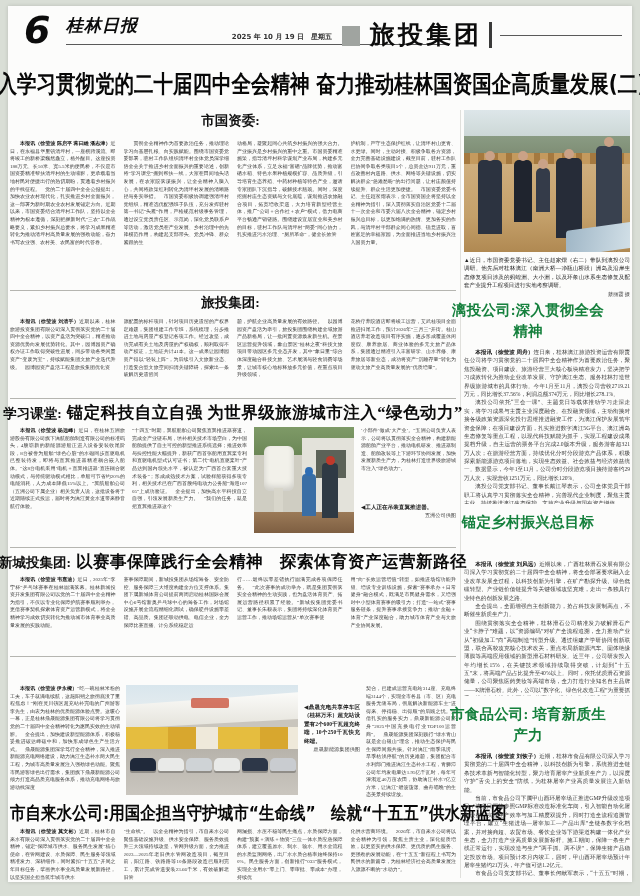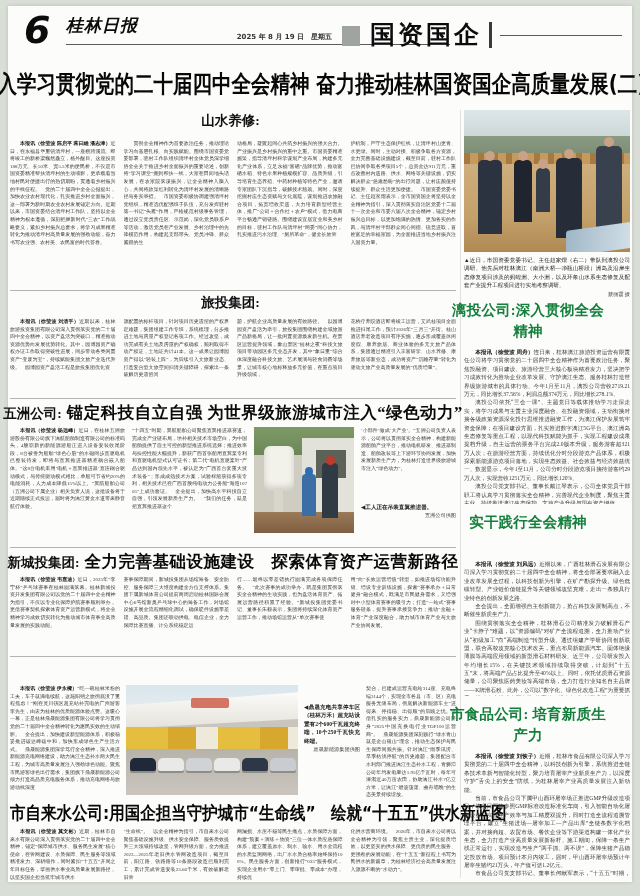--- a/index.html
+++ b/index.html
@@ -88,35 +88,35 @@
 </head>
 <body>
 
 <div class="page">
   <div class="sheet"></div>
 
   <div class="masthead">
     <div class="pagenum">6</div>
     <div class="paperlogo">桂林日报</div>
     <div class="mast-rule"></div>
-    <div class="mast-date"><span>2025 年 8 月 19 日</span>　<span>星期五</span></div>
+    <div class="mast-date"><span>2025 年 10 月 19 日</span>　<span>星期五</span></div>
     <div class="sec-sq"></div>
-    <div class="section-name">国资国企</div>
+    <div class="section-name">旅投集团</div>
     <div class="sec-bar"></div>
     <div class="sec-rule"></div>
   </div>
 
   <div class="banner">
     <span>深入学习贯彻党的二十届四中全会精神 奋力推动桂林国资国企高质量发展(二)</span>
   </div>
 
   <div class="vdiv"></div>
 
   <div style="position:absolute;left:10px;top:112px;width:446px;" class="art-head">
-    <span class="pre">山水养修:</span>
+    <span class="pre">市国资委:</span>
   </div>
   <div class="cols" style="position:absolute;left:10px;top:140px;width:446px;height:146px;">
     <div class="col">
         <p><span class="byl">本报讯（徐莹波 陈启平 蒋曰雄 潘志津）</span><span>近日，在永福县堡里镇清坪村，一座横跨溪流、即将竣工的新桥梁巍然矗立，格外醒目。这座投资188万元、长50米、宽5.5米的便民桥，不仅是市国资委精准帮扶清坪村的生动缩影，更承载着当地村民对便捷出行的热切期盼，贯通着乡村振兴的干线征程。　党的二十届四中全会公报提出，加快农业农村现代化，扎实推进乡村全面振兴，这一部署为新时期农业农村发展锚定方向。近期以来，市国资委结合清坪村工作队，坚持以全会精神为根本遵循，深刻把握新时代“三农”工作战略要义，紧扣乡村振兴总要求，将学习成果精准转化为推动清坪村高质量发展的强劲动能，奋力书写农业强、农村美、农民富的时代答卷。</span></p>
       </div>
     <div class="col">
         <p>贯彻全会精神作为首要政治任务，推动理论学习向基层扎根、向实践赋能。围绕市国资委党委部署，驻村工作队组织清坪村全体党员深学细悟全会关于推进乡村全面振兴的重要论述，创新将“学习课堂”搬到帮扶一线，大家在田间地头话发展，在农家院落谋振兴，让全会精神入脑入心，共同将政策红利转化为清坪村发展的清晰路径与务实举措。　市国资委积极协调建强清坪村党组织，精准选优配强班子队伍，充分发挥驻村第一书记“头雁”作用，严格规范村级事务管理，通过设立党员责任区、示范岗，深化党员联系户等活动，激活党员在产业发展、乡村治理中的先锋模范作用，构建起支部带头、党员冲锋、群众紧跟的生</p>
       </div>
     <div class="col">
         <p style="text-indent:0">动格局，凝聚起同心共筑乡村振兴的强大合力。　产业振兴是乡村振兴的重中之重。市国资委精准施策，指导清坪村科学谋划产业布局，构建多元化产业体系，立足永福“富硒”品牌优势，推动富硒水稻、特色水果种植规模扩容、品质升级，引导培育生态养殖、中药材种植等特色产业，邀请专家团队下沉指导，破解技术瓶颈。同时，深度挖掘村庄生态资赋与文化底蕴，谋划推进农旅融合项目，拓宽增收渠道，大力培育新型经营主体，推广“公司＋合作社＋农户”模式，借力电商平台畅通产销链路。围绕建设宜居宜业和美乡村的目标，驻村工作队与清坪村“两委”同心协力，扎实推进污水治理、“厕所革命”，健全长效管</p>
@@ -140,21 +140,21 @@
     <div class="col">
         <p style="text-indent:0">题，护航企业高质量发展的有效路径。　以园博园资产盘活为牵引，旅投集团围绕构建全域旅游产品新格局，让一批闲置资源焕发新生机。在景区运营提升领域，象山景区“桂林之夜”科技文旅项目带动园区多元业态开发，其中“象日里”综合体深度融合科技文旅、艺术展演与轻食消费等场景，让城市核心地标释放多元价值，在重点项目升级领域，</p>
       </div>
     <div class="col">
         <p style="text-indent:0">花桥疗养院酒店即将竣工运营，艾武桂项目全面推进扫尾工作，预计2026年“三月三”开街。桂山酒店养老改造项目有序实施，逐步形成覆盖休闲度假、康养旅居、商业体验的多元文旅产品体系，集团通过精准引入丰富研学、山水养修、康养旅居等新业态，成功将资产“沉睡存量”转化为驱动文旅产业高质量发展的“优质增量”。</p>
       </div>
   </div>
   <div class="divider" style="top:398px;"></div>
 
   <div style="position:absolute;left:10px;top:402px;width:446px;" class="art-head">
-    <span class="pre">五洲公司:</span>
+    <span class="pre">学习课堂:</span>
     <span class="main">锚定科技自立自强 为世界级旅游城市注入“绿色动力”</span>
   </div>
   <div style="position:absolute;left:10px;top:427px;width:446px;height:116px;display:flex;gap:7px;">
     <div class="col" style="flex:0 0 115px;">
         <p><span class="byl">本报讯（徐莹波 杨远峰）</span><span>近日，在桂林五洲旅游股份有限公司旗下漓航船舶制造有限公司的标准码头，4艘崭新的新能源游船正进入设备安装收尾阶段，8台被誉为船舶“绿色心脏”的水磁同步直驱电机已整装待发，即将与直翼推进器精准耦合嵌入船体。“这8台电机采用‘电机＋直翼推进器’直连耦合驱动模式，与传统驱动模式相比，单船可节省约20%的电能消耗，人力成本降低15%以上。”翼航船舶公司（五洲公司下属企业）相关负责人说，这批设备将于近期陆续正式投运，届时将为漓江黄金水道带来静音航行体验。</span></p>
       </div>
     <div class="col" style="flex:0 0 115px;">
         <p style="text-indent:0">“十四五”时期，翼航船舶公司聚焦直翼推进器赛道，完成全产业链布局，填补相关技术市场空白，为中国船舶提供了自主可控的新型推进系统选择；推进效率与操控性能大幅提升，新获广西首张船用直翼桨专利和直驱电机型式认可证书；第二代“电机直驱桨叶”产品达到国内领先水平，被认定为“广西首台套重大技术装备”；形成成熟技术方案，试验样船获得多项专利，相关技术已在广西首艘纯电动力公务船“海巡10705”上成功验证。　全会提出，加快高水平科技自立自强，引领发展新质生产力。　“我们的任务，就是把直翼推进器这个</p>
       </div>
     <div class="ph ph-wz" style="position:relative;flex:0 0 100px;height:106px;">
@@ -176,21 +176,21 @@
       <div style="margin-top:14px;">
         <div class="caption">◀工人正在吊装直翼推进器。</div>
         <div class="credit">五洲公司供图</div>
       </div>
     </div>
   </div>
   <div class="divider" style="top:547px;"></div>
 
   <div style="position:absolute;left:10px;top:551px;width:446px;" class="art-head">
     <span class="pre">新城投集团:</span>
-    <span class="main">全力完善基础设施建设　探索体育资产运营新路径</span>
+    <span class="main">以赛事保障践行全会精神　探索体育资产运营新路径</span>
   </div>
   <div class="cols" style="position:absolute;left:10px;top:576px;width:446px;height:76px;">
     <div class="col">
         <p><span class="byl">本报讯（徐莹波 韦嘉迪）</span><span>近日，2025年“李宁杯”乒乓球赛事在桂林圆满落幕。桂林新城投资开发集团有限公司以党的二十届四中全会精神为指引，不仅以专业化保障护航赛事顺利举办，更借赛事契机探索体育资产运营新模式，将全会精神学习成效切实转化为推动城市体育事业高质量发展的实践动能。</span></p>
       </div>
     <div class="col">
         <p style="text-indent:0">赛事保障期间，新城投集团从场馆筹备、安全防控、服务保障三大维度构建全方位支撑体系。集团下属新城体育公司提前两周启动桂林国际会展中心6号馆新奥乒乓球中心的筹备工作，对场馆设施开展全流程精细化调试，确保硬件设施零差错、高品质。集团还联动供电、电信企业，全力保障比赛直播、计分系统稳定运</p>
       </div>
     <div class="col">
         <p style="text-indent:0">行……最终以零差错执行圆满完成各项保障任务。　“此次赛事的成功举办，既是集团贯彻落实全会精神的生动实践，也为盘活体育资产、拓展运营路径积累了经验。”新城投集团党委书记、董事长朱毅表示，集团将持续深化体育资产运营工作，推动场馆运营从“单次赛事使</p>
@@ -275,21 +275,21 @@
   <div class="r-head" style="top:300px;">
     <div>漓投公司:深入贯彻全会精神</div>
   </div>
   <div class="rbody" style="top:348px;height:156px;">
     <p><span class="byl">本报讯（徐莹波 周舟）</span><span>连日来，桂林漓江旅游投资运营有限责任公司将学习贯彻党的二十届四中全会精神作为首要政治任务，聚焦投融资、项目建设、旅游经营三大核心板块精准发力，坚决把学习成效转化为推动企业改革发展、守护漓江生态、服务桂林打造世界级旅游城市的具体行动。今年1月至11月，漓投公司营收2719.21万元，同比增长37.56%，利润总额374万元，同比增长278.1%。</span></p>
     <p>漓投公司依托“三会一课”、主题党日等载体推动学习走深走实，将学习成果与主责主业深度融合。在投融资领域，主动衔接对接各级政策资源深化投行思维推进融资工作，为漓江保护发展筑牢资金保障；在项目建设方面，扎实推进数字漓江5G平台、漓江洲岛生态修复等重点工程，以现代科技赋能为抓手，实现工程建设成果提档升级，自主运营的票务平台完成2.0版本升级，服务游客超321万人次；在旅游经营方面，持续优化分时分段游览产品体系，积极探索新能源游览项目落地，实现生态效益、社会效益与经济效益统一。数据显示，今年1至11月，公司分时分段游览项目接待游客约29万人次，实现营收1251万元，同比增长120%。</p>
     <p>漓投公司党支部书记、董事长戴江琴表示，公司全体党员干部职工将认真学习贯彻落实全会精神，完善现代企业制度，聚焦主责主业，持续推进漓江生态保护、文旅产业升级与国有资产增值。</p>
   </div>
 
   <div class="r-head" style="top:512px;">
-    <div>实干践行全会精神</div>
+    <div>锚定乡村振兴总目标</div>
   </div>
   <div class="rbody" style="top:560px;height:136px;">
     <p><span class="byl">本报讯（徐莹波 刘风远）</span><span>近期以来，广西桂林滑石发展有限公司深入学习贯彻党的二十届四中全会精神，将全会部署要求融入企业改革发展全过程，以科技创新为引擎，在矿产勘探升级、绿色低碳转型、产业链价值链提升等关键领域攻坚克难，走出一条独具行业特色的创新发展之路。</span></p>
     <p>全会提出，全面增强自主创新能力，抢占科技发展制高点，不断催生新质生产力。</p>
     <p>围绕贯彻落实全会精神，桂林滑石公司精准发力破解滑石产业“卡脖子”难题，以“资源编码”对矿产全流程追溯，全力推动产业从“初级加工”向“高端制造”转型升级。通过组建产学研协同创新联盟，联合高校攻克核心技术改关，重点布局新能源汽车、固体绝缘薄膜等高端应用领域的新型滑石材料研发。近三年，公司研发投入年均增长15%，在关键技术领域持续取得突破，计划到“十五五”末，将高端产品占比提升至40%以上。同时，依托优质滑石资源储量，公司聚焦医药美妆等高端市场，全力打造行业知名自主品牌——K牌滑石粉。此外，公司以“数字化、绿色化改造工程”为重要抓手，推动生产模式全面向“智能高效、绿色低碳”转型升级，持续提升核心竞争力与可持续发展能力。</p>
 
   </div>
 
   <div class="r-head" style="top:704px;">
     <div>市食品公司: 培育新质生产力</div>

